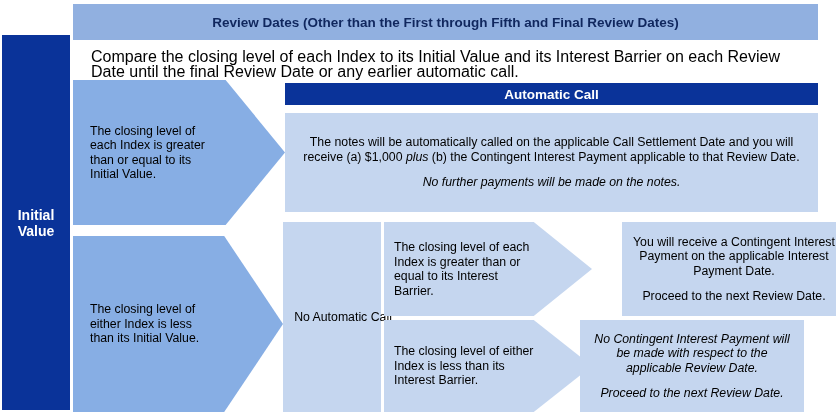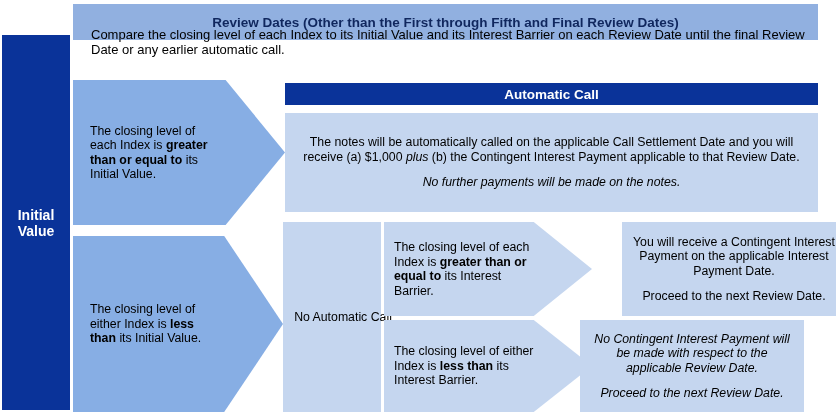--- a/index.html
+++ b/index.html
@@ -53,23 +53,23 @@
     display: flex;
     align-items: center;
     justify-content: center;
     text-align: center;
   }
 
   
   .intro {
     position: absolute;
     left: 91px;
-    top: 27px;
+    top: 49px;
     width: 725px;
-    font-size: 13px;
+    font-size: 16px;
     line-height: 15px;
     color: #000000;
   }
 
   
   .chev {
     position: absolute;
     display: flex;
     align-items: center;
     box-sizing: border-box;
@@ -162,21 +162,21 @@
     left: 594px; top: 222px; width: 224px; height: 94px;
     padding: 0 8px;
     margin-left: 28px;
   }
   #outcome-nopay {
     left: 580px; top: 320px; width: 224px; height: 92px;
     padding: 0 8px;
     font-style: italic;
   }
 
-  b { font-weight: bold; }
+  b { font-weight: normal; }
   i { font-style: italic; }
 </style>
 </head>
 <body>
 
 <div id="canvas">
 
   <div class="title-band">Review Dates (Other than the First through Fifth and Final Review Dates)</div>
 
   <div class="left-bar">Initial Value</div>

